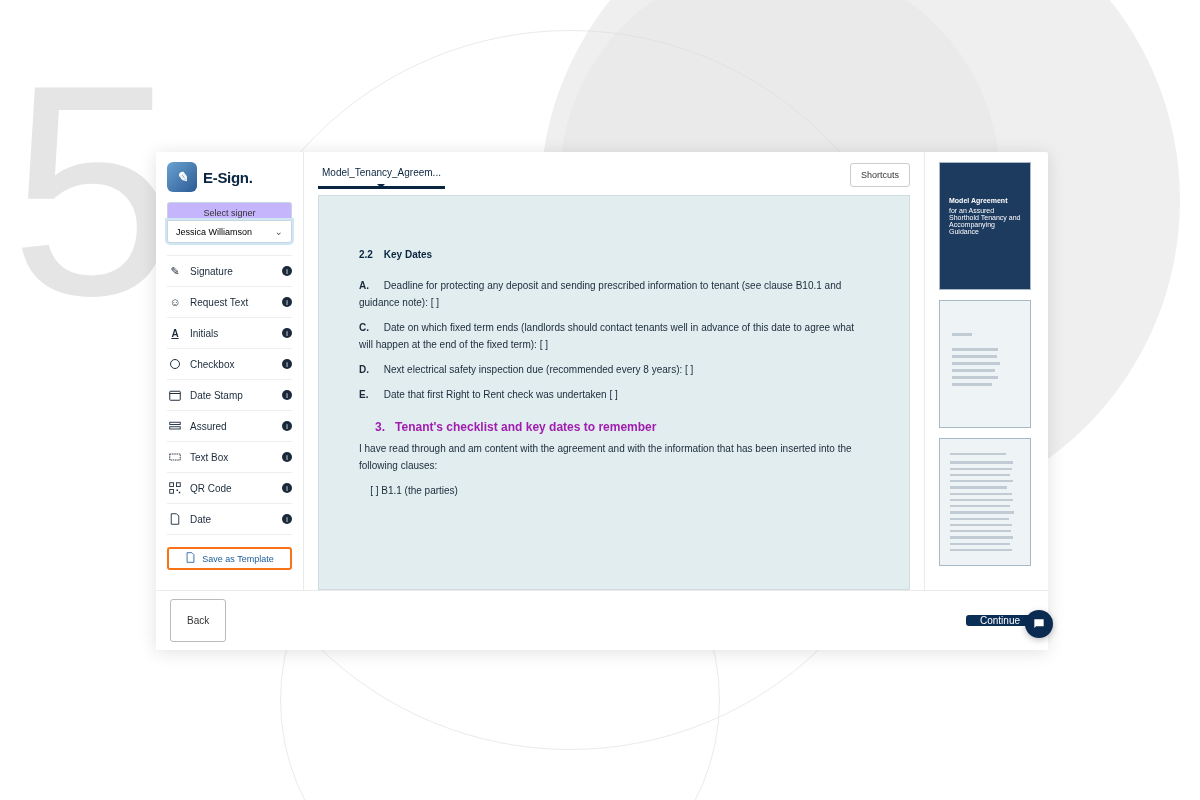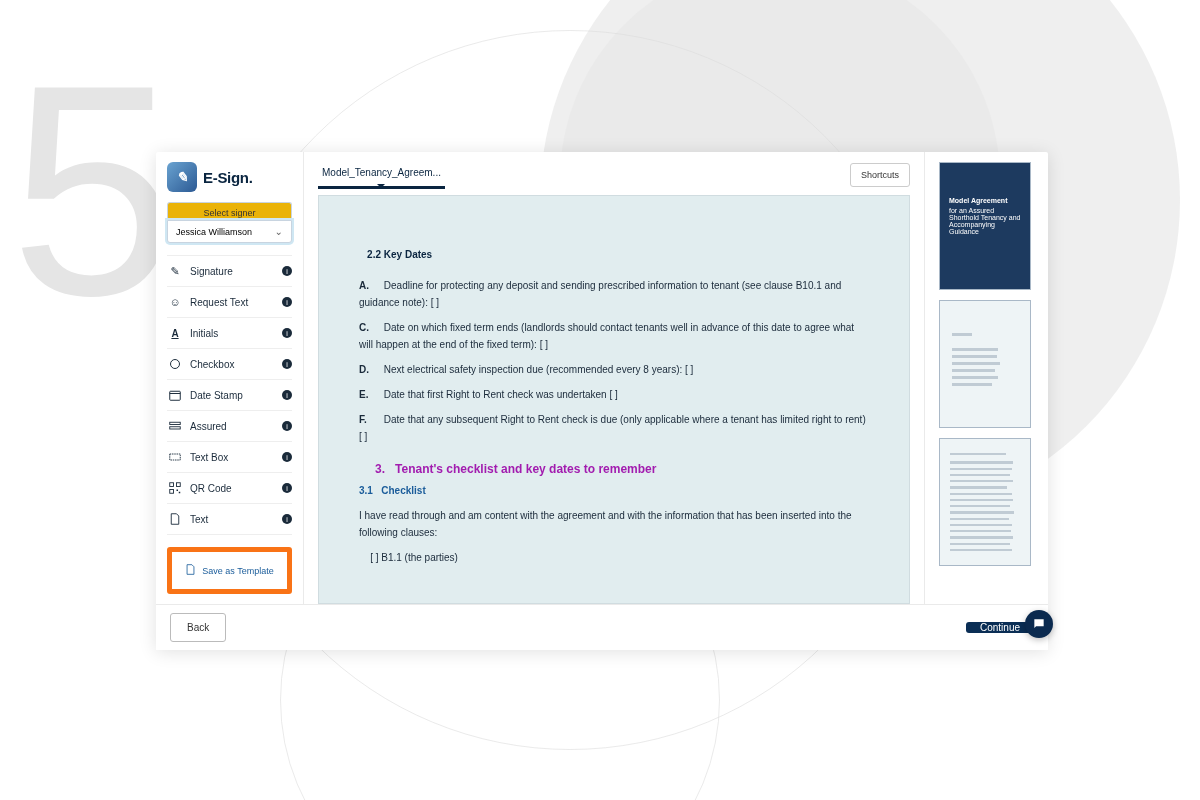--- a/index.html
+++ b/index.html
@@ -35,69 +35,69 @@
 .sidebar {
   width: 148px;
   border-right: 1px solid #eaeaea;
   padding: 10px 11px 10px 11px;
   overflow-y: auto;
 }
 .logo-row { display: flex; align-items: center; gap: 6px; margin-bottom: 10px; }
 .logo-mark { width: 30px; height: 30px; background: linear-gradient(135deg,#6aa3d1,#2c5a94); border-radius: 6px; display: flex; align-items: center; justify-content: center; color: #fff; font-style: italic; font-weight: bold; font-size: 14px; }
 .logo-text { font-size: 15px; font-weight: 600; color: #0a2540; letter-spacing: -0.3px; }
 .select-signer-label {
-  text-align: center; font-size: 9px; color: #333; border: 1px solid #c8d4e0; border-bottom: none; border-radius: 3px 3px 0 0; padding: 5px 0 2px; background: #eab308;
+  text-align: center; font-size: 9px; color: #333; border: 1px solid #c8d4e0; border-bottom: none; border-radius: 3px 3px 0 0; padding: 5px 0 2px; background: #c4b5fd;
 }
 .signer-select {
   border: 1px solid #c8d4e0; border-radius: 0 0 3px 3px; padding: 5px 8px; font-size: 9px; display: flex; justify-content: space-between; align-items: center; cursor: pointer; background: #fff; box-shadow: 0 0 0 2px #cfe7f3;
 }
 .chev { font-size: 10px; color: #666; }
 .tools { margin-top: 12px; }
 .tool-row {
   display: flex; align-items: center; gap: 8px; padding: 8px 1px; border-bottom: 1px solid #eee; cursor: pointer;
   font-size: 10px; color: #1a2a3a; position: relative;
 }
 .tool-row:first-child { border-top: 1px solid #eee; }
 .tool-icon { width: 14px; height: 14px; display: flex; align-items: center; justify-content: center; color: #1a2a3a; font-size: 11px; }
 .info-dot { position: absolute; right: 0; width: 10px; height: 10px; background: #1a2a3a; border-radius: 50%; color: #fff; font-size: 7px; display: flex; align-items: center; justify-content: center; }
 .save-template {
-  margin-top: 12px; border: 5px solid #f97316; border-radius: 3px; padding: 12px 6px; display: flex; align-items: center; justify-content: center; gap: 6px; font-size: 9px; color: #1a5c9a; cursor: pointer; background: #fff;
+  margin-top: 12px; border: 2px solid #f97316; border-radius: 3px; padding: 3px 6px; display: flex; align-items: center; justify-content: center; gap: 6px; font-size: 9px; color: #1a5c9a; cursor: pointer; background: #fff;
 }
 
 .center-pane { flex: 1; display: flex; flex-direction: column; overflow: hidden; }
 .center-header { display: flex; justify-content: space-between; align-items: center; padding: 8px 14px 0px; }
 .tab {
   font-size: 10px; color: #0a2540; padding: 7px 4px 8px; border-bottom: 3px solid #0a2540; max-width: 130px; white-space: nowrap; cursor: pointer; position: relative;
 }
 .tab::after { content: ""; position: absolute; bottom: -6px; left: 50%; transform: translateX(-50%); border: 4px solid transparent; border-top-color: #0a2540; }
 .shortcuts-btn { border: 1px solid #ccc; background: #fff; border-radius: 3px; font-size: 9px; padding: 6px 10px; cursor: pointer; color: #333; }
 
 .doc-viewport { flex: 1; overflow: hidden; padding: 6px 14px 0; }
 .doc-page {
   background: #e1edef; border: 1px solid #d0dce0; padding: 50px 40px 12px; font-size: 10px; color: #1a2a3a; line-height: 1.7; height: 100%; overflow: hidden;
 }
 .doc-page h4 { font-size: 10px; font-weight: 700; margin-bottom: 14px; color: #0a2540; }
-.doc-page .sec-num { display: inline-block; width: 22px; text-align: right; }
+.doc-page .sec-num { display: inline-block; width: 22px; }
 .doc-item { margin-bottom: 8px; }
 .doc-item .lbl { display: inline-block; width: 22px; font-weight: 700; }
 .sec3-h { font-size: 12px; font-weight: 700; margin: 14px 16px 3px; color: #a21caf; }
 .sec3-sub { font-size: 10px; font-weight: 700; color: #1a5c9a; margin-bottom: 8px; }
 
 .thumbs { width: 124px; border-left: 1px solid #eaeaea; padding: 10px 14px; overflow-y: auto; display: flex; flex-direction: column; gap: 10px; }
 .thumb { width: 92px; height: 128px; border: 1px solid #a9b8c7; background: #fff; cursor: pointer; overflow: hidden; display: flex; flex-direction: column; }
 .thumb.cover { background: #1d3a5f; color: #fff; padding: 34px 9px; font-size: 7px; }
 .thumb.cover .ct { font-weight: 700; }
 .thumb.contents { background: #eef4f6; padding: 30px 12px; font-size: 5px; color: #567; }
 .thumb.body { background: #eef4f6; padding: 12px 10px; font-size: 4px; color: #567; line-height: 1.4; }
 .thdummy-line { height: 3px; background: #7a8fa3; margin: 2px 0; opacity: 0.4; }
 
 .app-footer {
   border-top: 1px solid #eaeaea; padding: 8px 14px; display: flex; justify-content: space-between; align-items: center; background: #fff;
 }
-.back-btn { border: 1px solid #bbb; background: #fff; border-radius: 3px; font-size: 10px; padding: 8px 16px; cursor: pointer; color: #333; }
+.back-btn { border: 1px solid #bbb; background: #fff; border-radius: 3px; font-size: 10px; padding: 15px 16px; cursor: pointer; color: #333; }
 .continue-btn { background: #0a2e55; color: #fff; border-radius: 3px; font-size: 10px; padding: 0 14px; cursor: pointer; border: none; }
 
 .chat-bubble {
   position: absolute; bottom: 6px; right: -2px; width: 28px; height: 28px; background: #0b2a4f; border-radius: 50%; display: flex; align-items: center; justify-content: center; color: #fff; font-size: 13px; cursor: pointer; z-index: 20; box-shadow: 0 2px 6px rgba(0,0,0,0.25);
   transform: translate(0,0);
 }
 .chat-bubble svg { width: 14px; height: 14px; }
 </style>
 </head>
 <body>
@@ -190,21 +190,21 @@
           </span>
           <span>QR Code</span>
           <span class="info-dot">i</span>
         </div>
         <div class="tool-row">
           <span class="tool-icon">
             <svg viewBox="0 0 16 16" width="12" height="12">
                 <path d="M3 1h7l3 3v11H3z" fill="none" stroke="#1a2a3a" stroke-width="1.2"></path>
               </svg>
           </span>
-          <span>Text</span>
+          <span>Date</span>
           <span class="info-dot">i</span>
         </div>
       </div>
 
       <div class="save-template">
         <span>
           <svg viewBox="0 0 16 16" width="11" height="11">
               <path d="M3 1h7l3 3v11H3z" fill="none" stroke="#1a5c9a" stroke-width="1.2"></path>
             </svg>
         </span>
@@ -221,24 +221,22 @@
       </div>
 
       <div class="doc-viewport">
         <div class="doc-page">
           <h4><span class="sec-num">2.2</span> <span>Key Dates</span></h4>
 
           <div class="doc-item"><span class="lbl">A.</span> <span>Deadline for protecting any deposit and sending prescribed information to tenant (see clause B10.1 and guidance note):  [                                  ]</span></div>
           <div class="doc-item"><span class="lbl">C.</span> <span>Date on which fixed term ends (landlords should contact tenants well in advance of this date to agree what will happen at the end of the fixed term):   [                                  ]</span></div>
           <div class="doc-item"><span class="lbl">D.</span> <span>Next electrical safety inspection due (recommended every 8 years):   [                                  ]</span></div>
           <div class="doc-item"><span class="lbl">E.</span> <span>Date that first Right to Rent check was undertaken [                                  ]</span></div>
-          <div class="doc-item"><span class="lbl">F.</span> <span>Date that any subsequent Right to Rent check is due (only applicable where a tenant has limited right to rent)   [                                  ]</span></div>
 
           <div class="sec3-h"><span>3.</span>&nbsp;&nbsp; <span>Tenant's checklist and key dates to remember</span></div>
-          <div class="sec3-sub"><span>3.1</span>&nbsp;&nbsp; <span>Checklist</span></div>
           <div class="doc-item">I have read through and am content with the agreement and with the information that has been inserted into the following clauses:</div>
           <div class="doc-item">&nbsp;&nbsp;&nbsp;&nbsp;<span>[          ] B1.1 (the parties)</span></div>
         </div>
       </div>
     </div>
 
     <div class="thumbs">
       <div class="thumb cover">
         <div class="ct">Model Agreement</div>
         <div style="margin-top:3px;">for an Assured Shorthold Tenancy and Accompanying Guidance</div>

